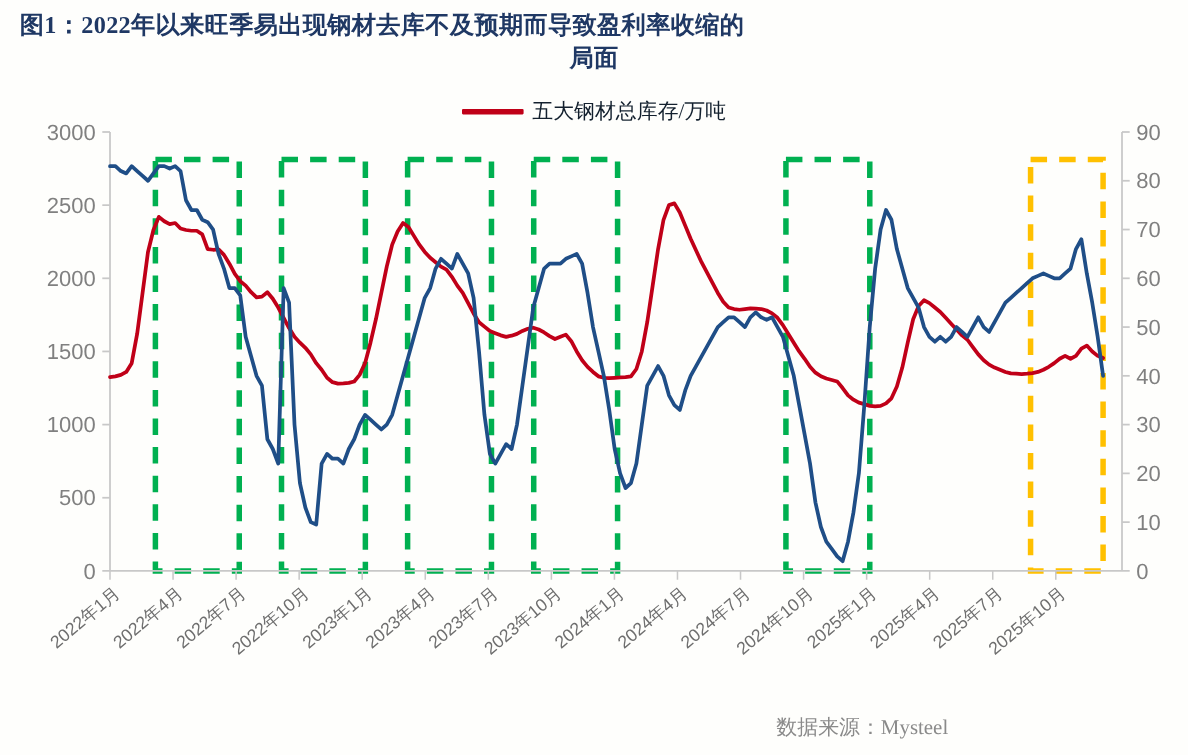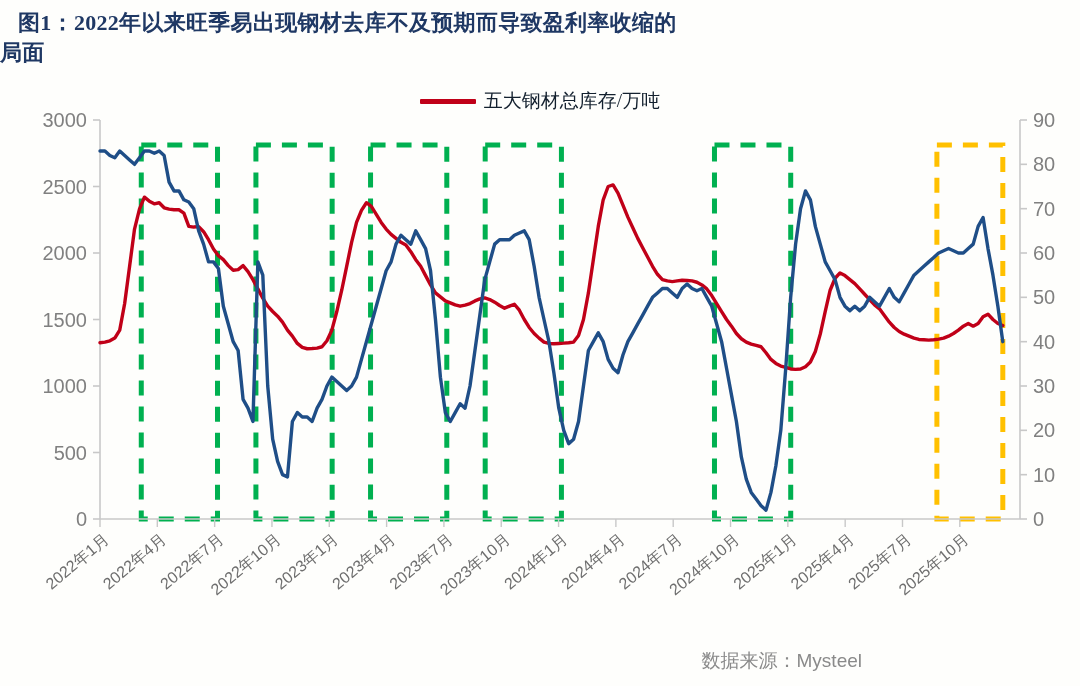--- a/index.html
+++ b/index.html
@@ -18,21 +18,21 @@
   }
   .title-line{
     font-family:"Liberation Serif","DejaVu Serif",serif;
     font-weight:bold;
     font-size:22px;
     color:#1F3864;
     line-height:30px;
     letter-spacing:0.3px;
   }
   .title-line.l1{text-align:left;padding-left:18px;}
-  .title-line.l2{text-align:left;padding-left:0;}
+  .title-line.l2{text-align:center;padding-left:0;}
 
   
   .legend{
     position:absolute;top:88px;left:0;width:1080px;
     display:flex;justify-content:center;align-items:center;
     gap:26px;
   }
   .legend-item{display:flex;align-items:center;gap:8px;}
   .legend-swatch{display:block;width:56px;height:5px;border-radius:1px;}
   .legend-label{
@@ -48,21 +48,21 @@
     font-size:20px;fill:#808080;
   }
   .xtick-text{
     font-family:"Liberation Sans","DejaVu Sans",sans-serif;
     font-size:16px;fill:#6E6E6E;
   }
 
   
   .source{
     position:absolute;right:24px;bottom:12px;
-    font-family:Liberation Sans, sans-serif;
+    font-family:Liberation Serif, serif;
     font-size:19px;color:#8A8A8A;white-space:nowrap;
   }
 </style>
 </head>
 <body>
 
 <div id="figure">
 
   <div class="title-wrap">
     <div class="title-line l1">图1：2022年以来旺季易出现钢材去库不及预期而导致盈利率收缩的</div>

